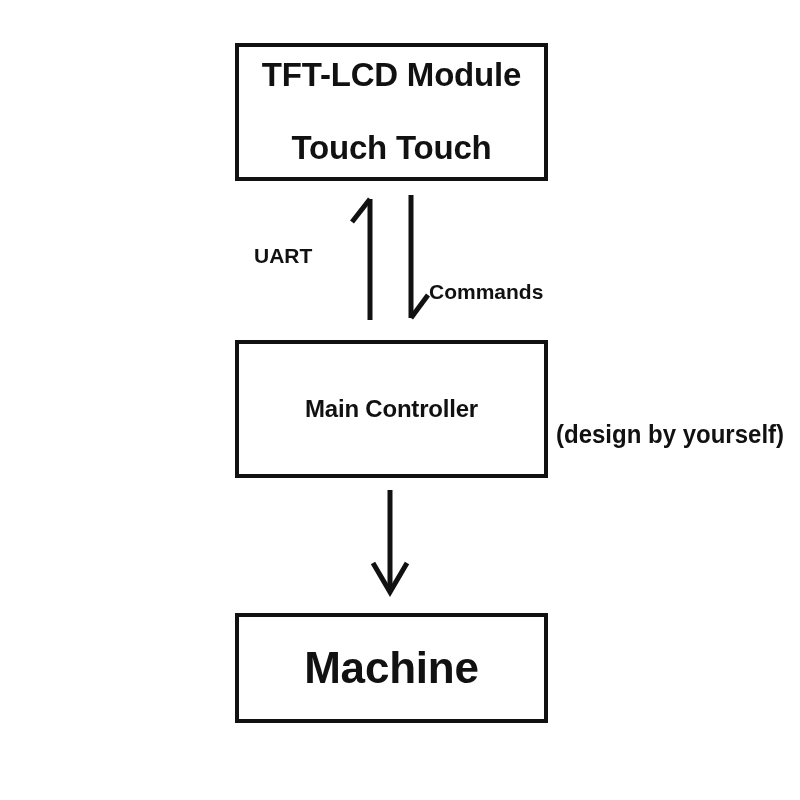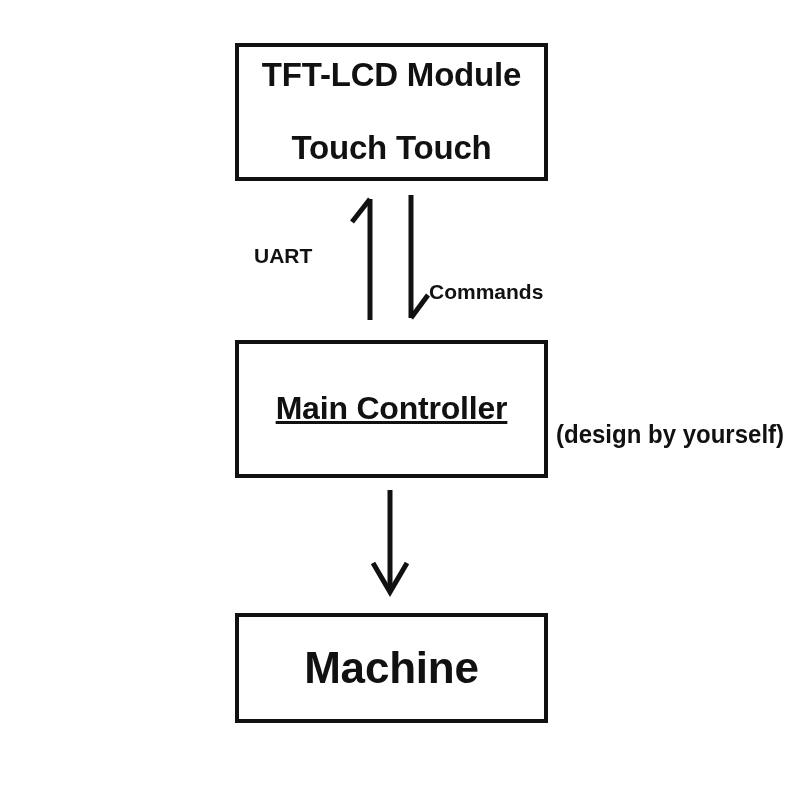--- a/index.html
+++ b/index.html
@@ -49,22 +49,21 @@
   #node-tft-lcd .node-line {
     font-size: 33px;
   }
   #node-main-controller {
     left: 235px;
     top: 340px;
     width: 313px;
     height: 138px;
   }
   #node-main-controller .node-line {
-    font-size: 32px;
-    text-decoration: underline;
+    font-size: 24px;
   }
   #node-machine {
     left: 235px;
     top: 613px;
     width: 313px;
     height: 110px;
   }
   #node-machine .node-line {
     font-size: 44px;
   }

